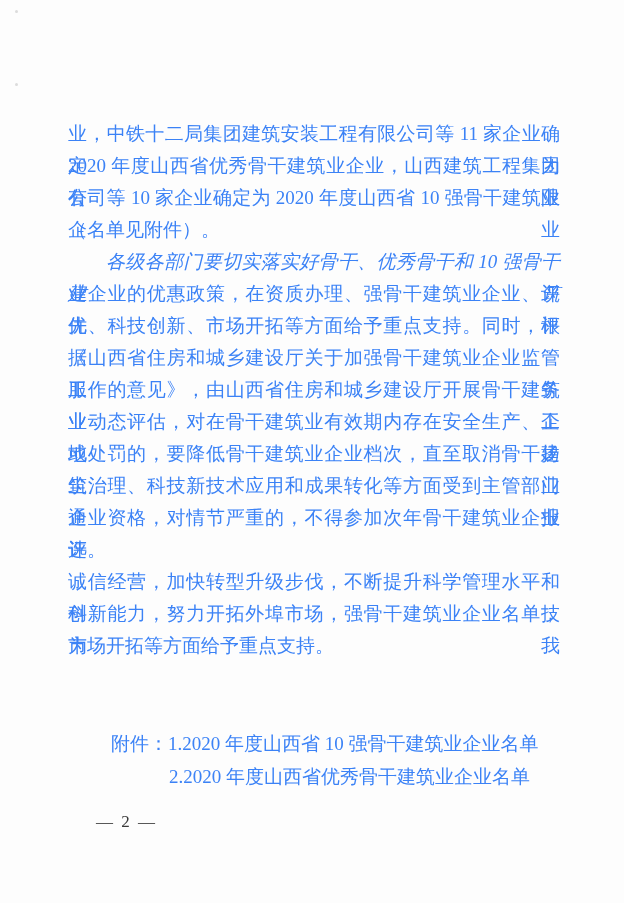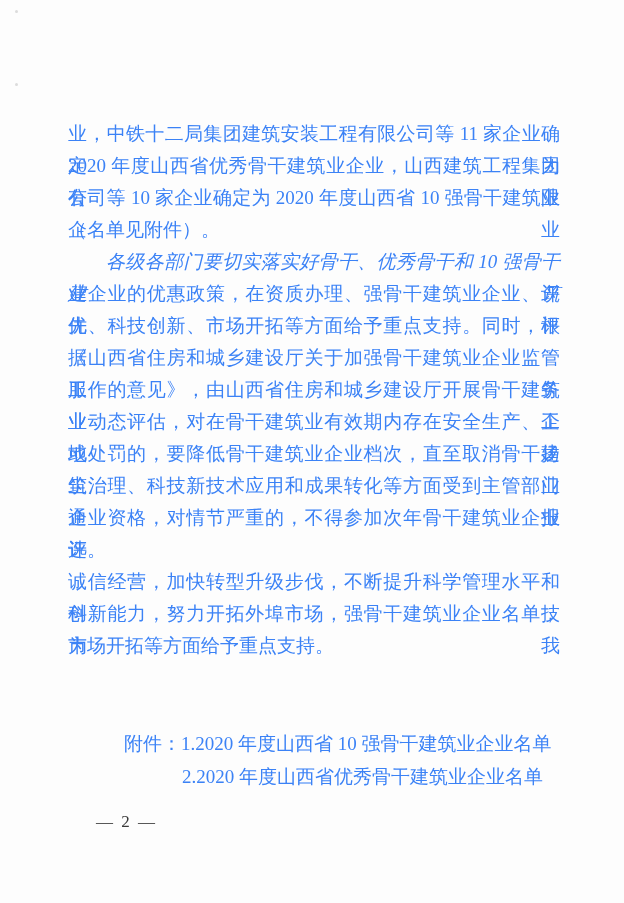--- a/index.html
+++ b/index.html
@@ -28,21 +28,21 @@
     color: #3b82f6;
   }
   .just {
     white-space: normal;
     text-align: justify;
     text-align-last: justify;
   }
   .indent { text-indent: 38px; font-style: italic; }
   .attach {
     position: absolute;
-    left: 124px; top: 727px;
+    left: 111px; top: 727px;
     width: 470px;
   }
   .attach .line { height: 33px; line-height: 33px; }
   .attach-l2 { padding-left: 58px; }
   .page-num {
     position: absolute;
     left: 96px; top: 812px;
     font-size: 17px;
     letter-spacing: 2px;
     color: #3a3a3a;

